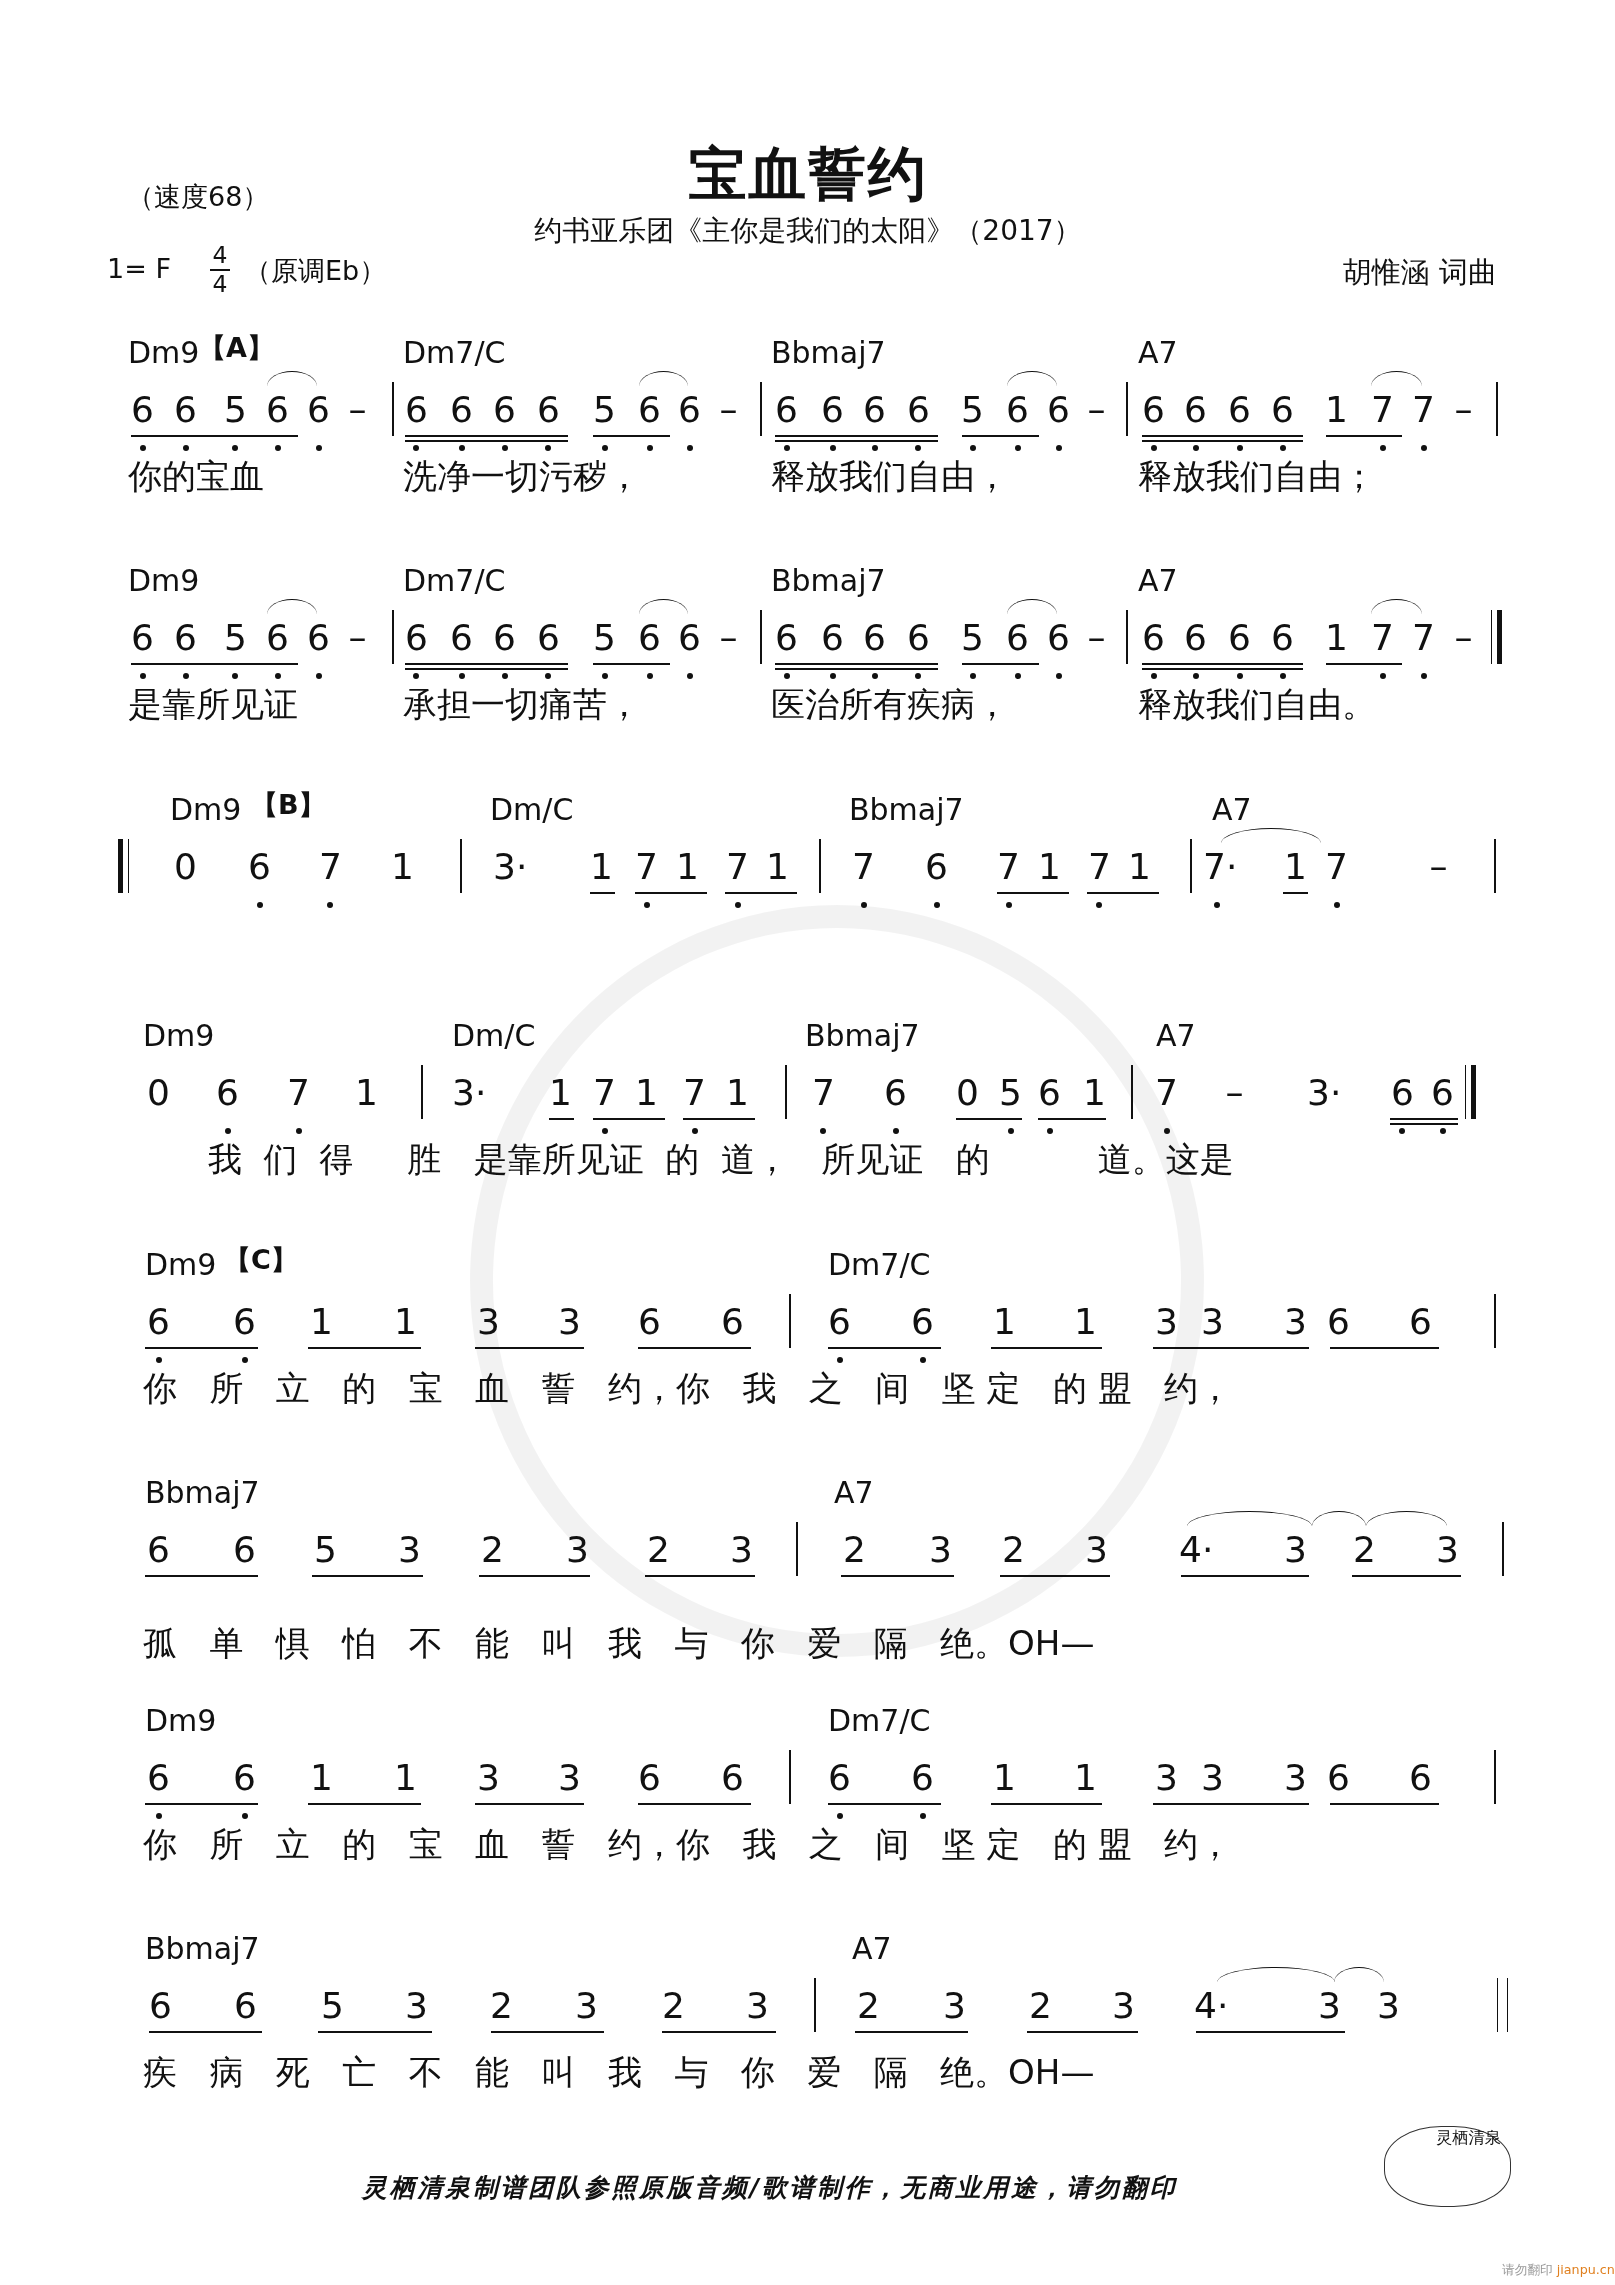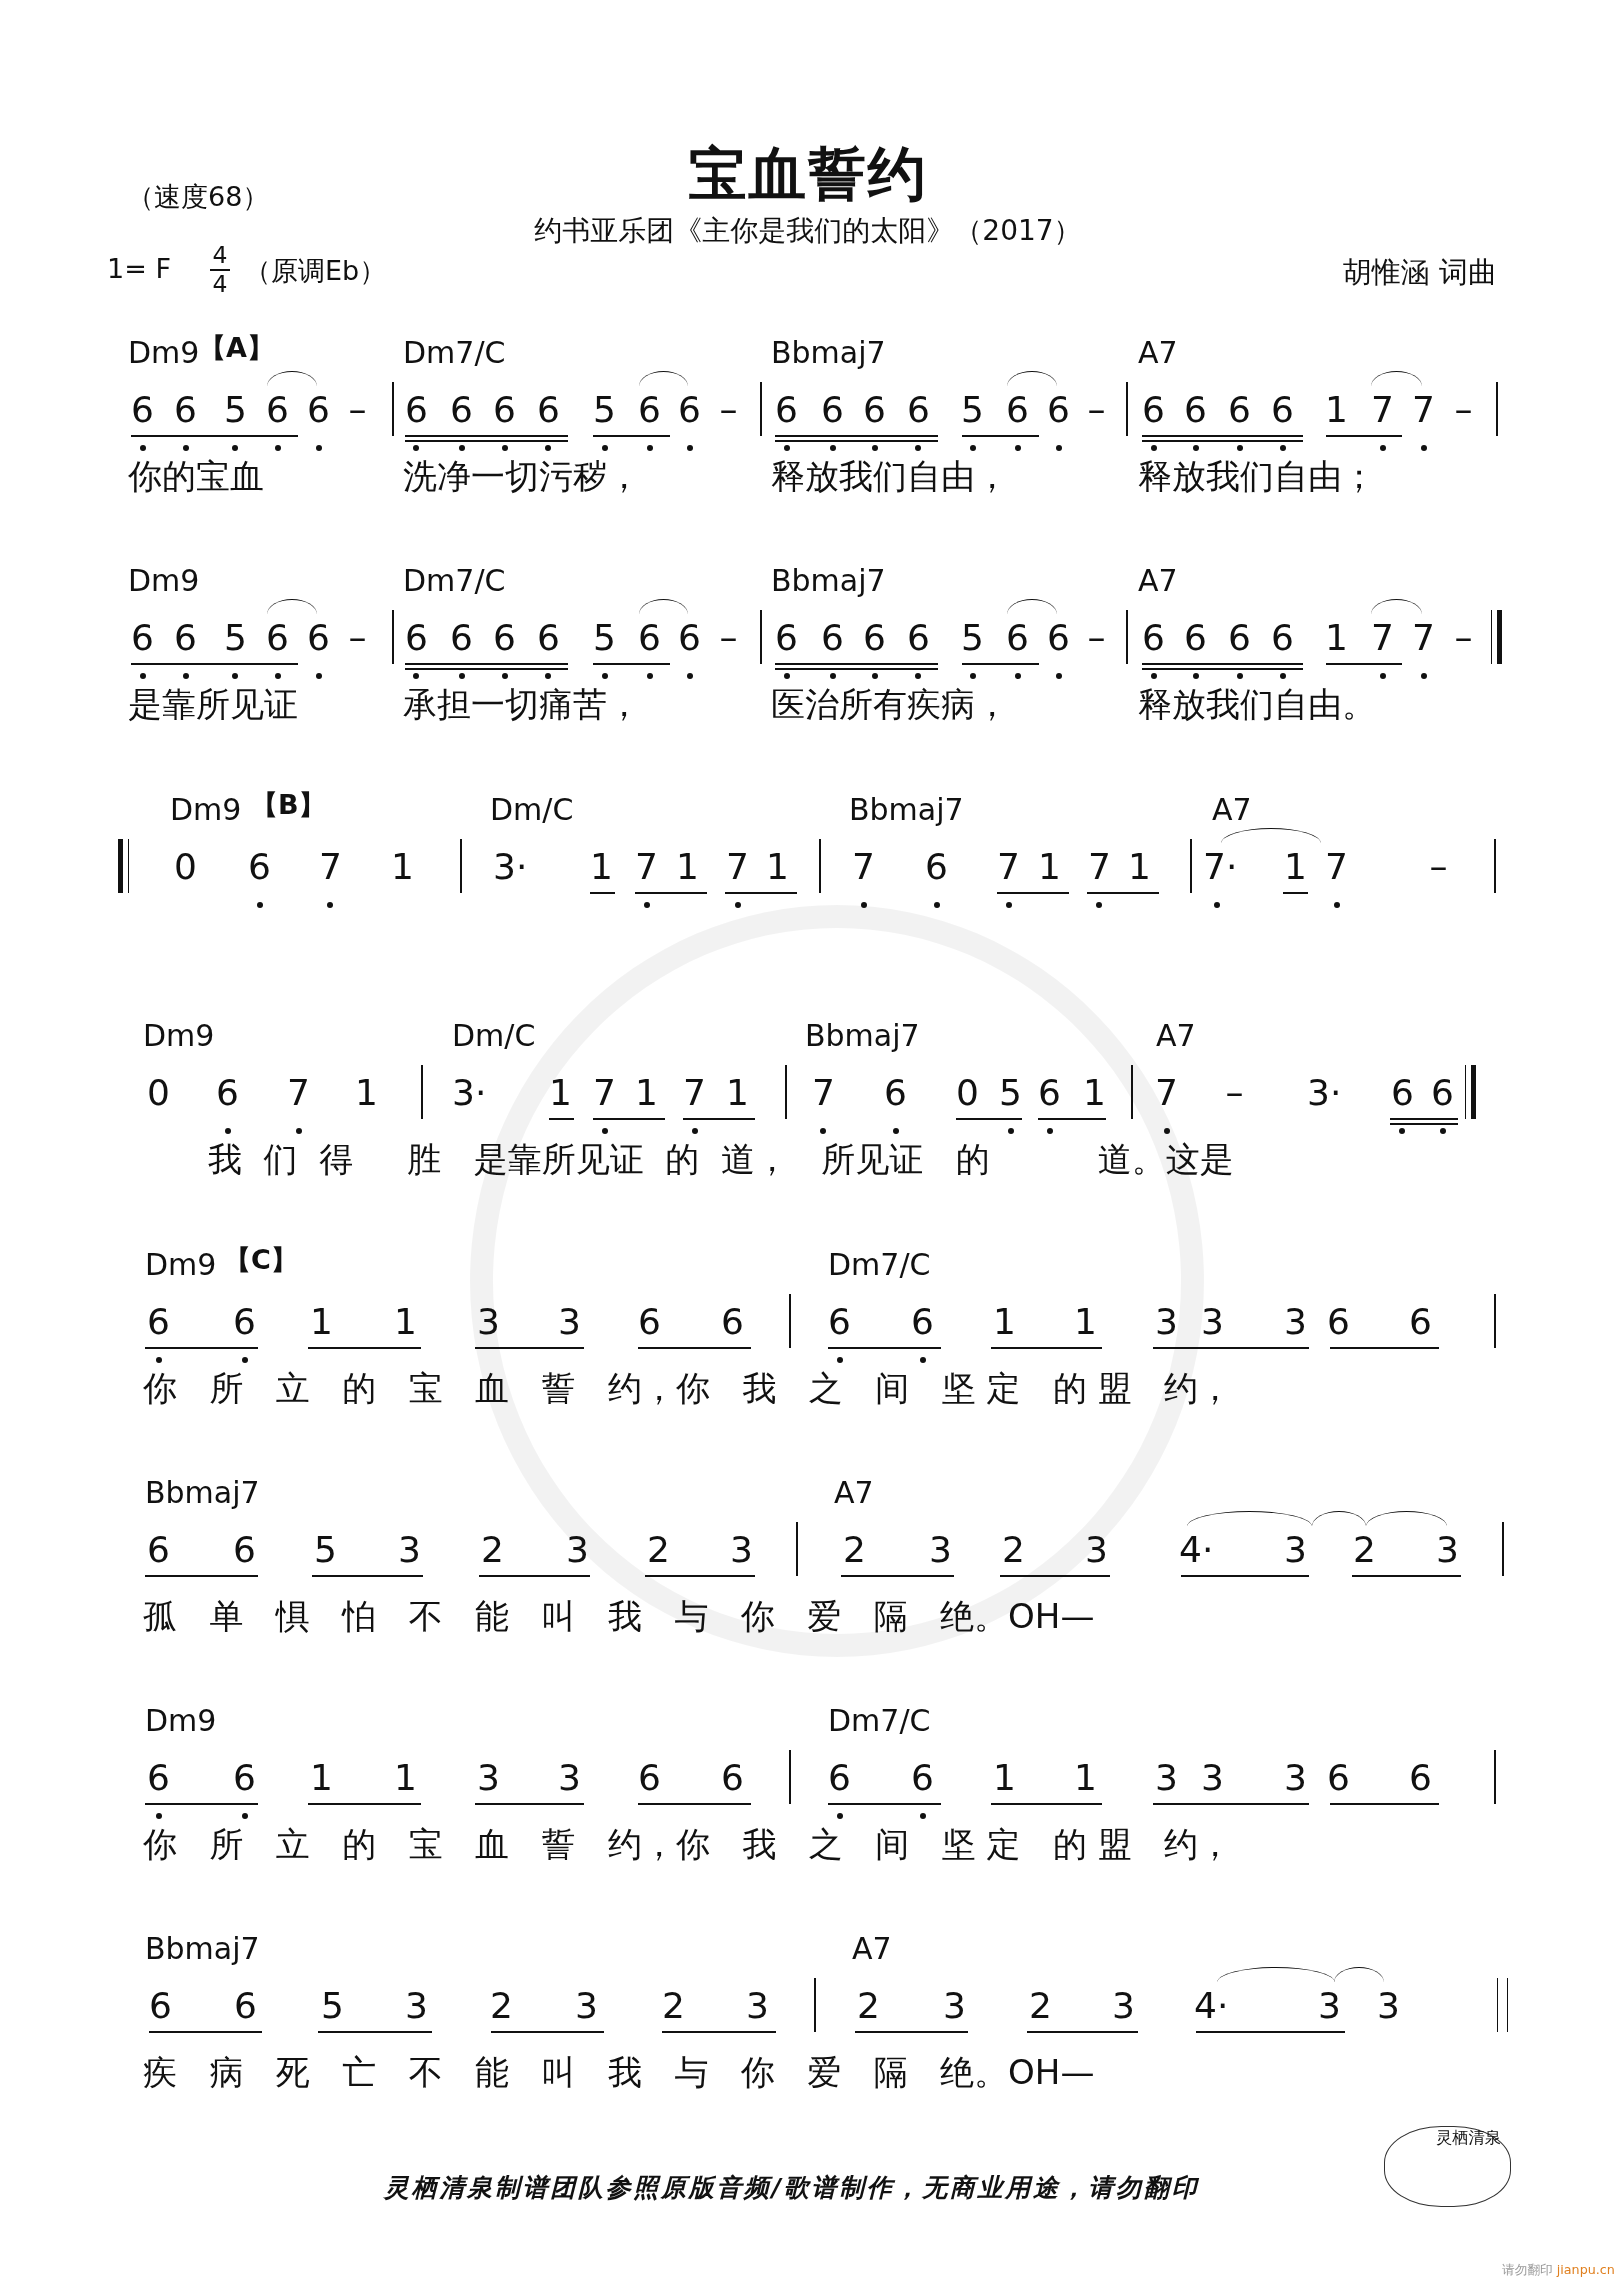--- a/index.html
+++ b/index.html
@@ -18,21 +18,21 @@
   .mark{position:absolute;top:-5.4px;font-size:27px;font-weight:bold;}
   .note{position:absolute;top:54px;font-size:36px;width:27px;text-align:center;}
   .lyr{position:absolute;top:119px;font-size:34px;}
   .barline{position:absolute;top:47px;width:1.8px;height:54px;background:#111;}
   .dbl{position:absolute;top:47px;width:11px;height:54px;border-left:1.8px solid #111;border-right:5.4px solid #111;box-sizing:border-box;}
   .fin{position:absolute;top:47px;width:11px;height:54px;border-left:1.8px solid #111;border-right:1.8px solid #111;box-sizing:border-box;}
   .beam{position:absolute;height:1.8px;background:#111;}
   .dot{position:absolute;width:6.3px;height:6.3px;border-radius:50%;background:#111;}
   .tie{position:absolute;border-top:1.8px solid #111;border-radius:50% 50% 0 0/100% 100% 0 0;height:14.5px;}
   .watermark{left:470px;top:905px;width:688px;height:706px;border:23.5px solid rgba(0,0,0,0.05);border-radius:50%;}
-  .footer{left:384px;top:2171px;font-size:25px;font-weight:bold;font-style:italic;letter-spacing:2.7px;}
+  .footer{left:362px;top:2171px;font-size:25px;font-weight:bold;font-style:italic;letter-spacing:2.7px;}
   .logo{left:1384px;top:2126px;width:127px;height:81px;border:1.8px solid #333;border-radius:45%;font-size:16.3px;text-align:right;padding-right:9px;box-sizing:border-box;}
   .site{left:1502px;top:2262px;font-size:12.7px;color:#999;}
   .site b{color:#e08020;font-weight:normal;}
 </style>
 </head>
 <body>
 
 <div class="abs watermark"></div>
 
 <div class="abs title">宝血誓约</div>
@@ -378,21 +378,21 @@
       <div class="beam" style="left: 645px; width: 110px; top: 100px;"></div>
       <div class="beam" style="left: 841px; width: 113px; top: 100px;"></div>
       <div class="beam" style="left: 1000px; width: 110px; top: 100px;"></div>
       <div class="beam" style="left: 1181px; width: 128px; top: 100px;"></div>
       <div class="beam" style="left: 1352px; width: 109px; top: 100px;"></div>
       <div class="barline" style="left: 796px;"></div>
       <div class="barline" style="left: 1502px;"></div>
       <div class="tie" style="left: 1187px; width: 125px; top: 36px;"></div>
       <div class="tie" style="left: 1312px; width: 54px; top: 36px;"></div>
       <div class="tie" style="left: 1366px; width: 81px; top: 36px;"></div>
-      <div class="lyr" style="left: 143px; white-space: pre;">孤   单   惧   怕   不   能   叫   我   与   你   爱   隔   绝。OH—</div>
+      <div class="lyr" style="left: 143px; white-space: pre; margin-top: 27px;">孤   单   惧   怕   不   能   叫   我   与   你   爱   隔   绝。OH—</div>
     </div>
     <div class="line" style="top: 1703px;">
       <div class="chord" style="left: 145px;">Dm9</div>
       <div class="chord" style="left: 828px;">Dm7/C</div>
       <div class="note" style="left: 145px;">6</div>
       <div class="note" style="left: 231px;">6</div>
       <div class="note" style="left: 308px;">1</div>
       <div class="note" style="left: 392px;">1</div>
       <div class="note" style="left: 475px;">3</div>
       <div class="note" style="left: 556px;">3</div>

